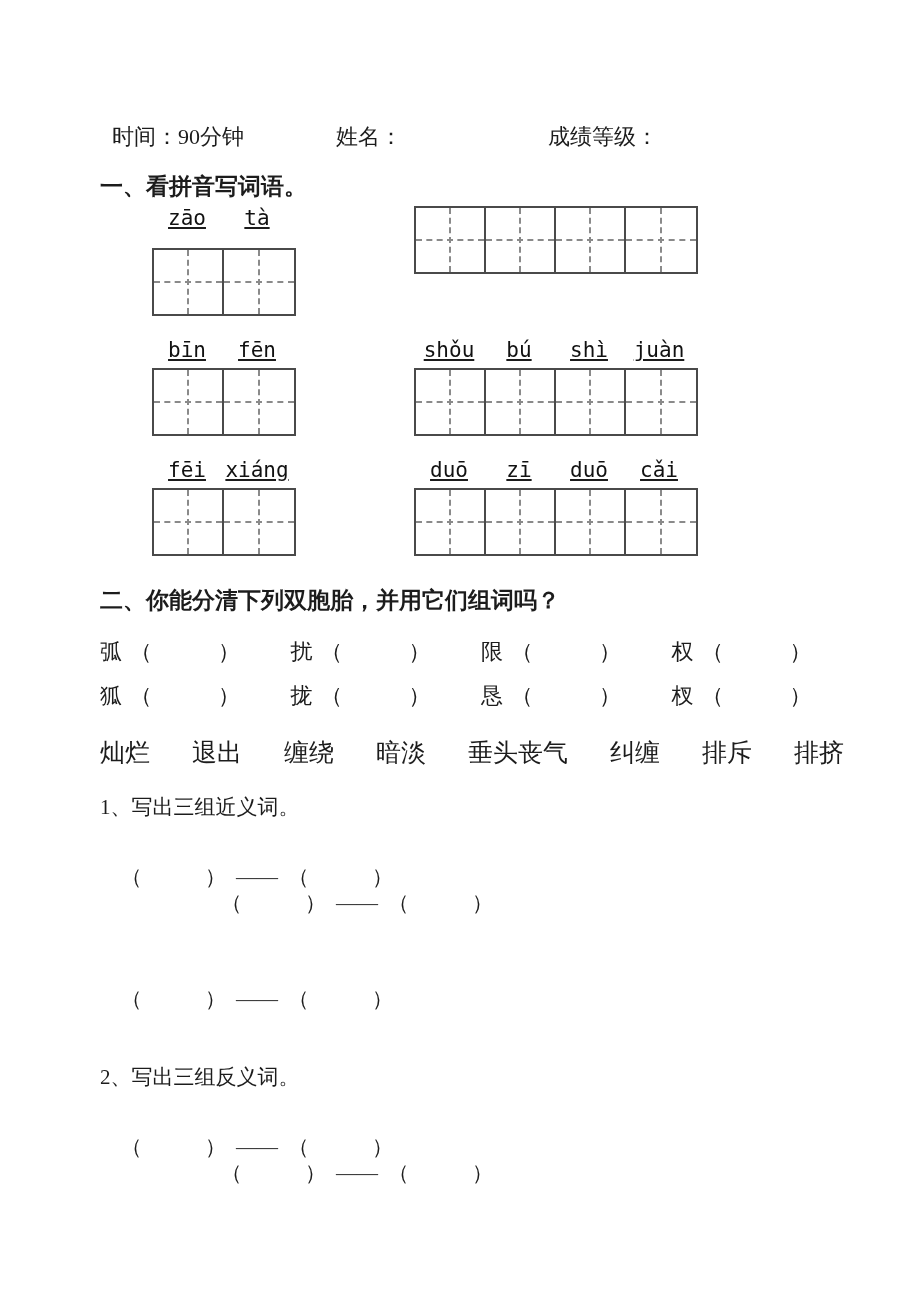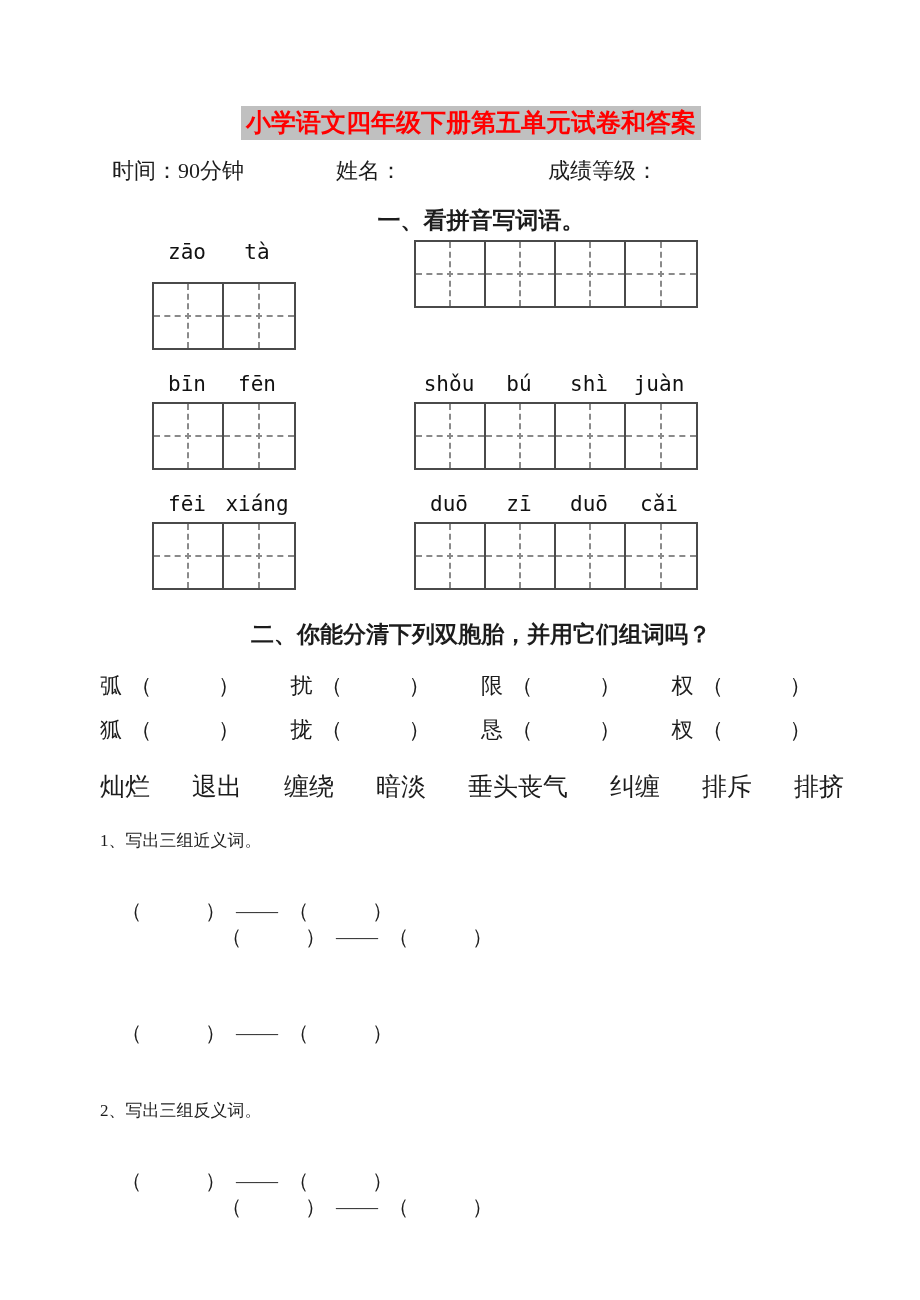--- a/index.html
+++ b/index.html
@@ -26,28 +26,28 @@
     background:#c0c0c0;
     letter-spacing:0px;
   }
   
   .info { position:relative; height:26px; margin-top:16px; font-size:22px; }
   .info span { position:absolute; top:0; white-space:nowrap; }
   .info .t { left:12px; }
   .info .n { left:236px; }
   .info .g { left:448px; }
   
-  .h { font-family:"Liberation Sans", sans-serif; font-weight:bold; font-size:23px; line-height:28px;text-align:center; }
+  .h { font-family:"Liberation Sans", sans-serif; font-weight:bold; font-size:23px; line-height:28px; }
   .h1 { margin-top:24px; }
   .h2 { margin-top:30px; }
   .h3 { margin-top:34px; }
   
   .gridrow { margin-top:22px; white-space:nowrap; }
   .gridrow.first { margin-top:6px; }
-  .group { display:inline-block; vertical-align:top; }
+  .group { display:inline-block; vertical-align:top;text-decoration:underline; }
   .group.left { margin-left:52px; }
   .group.right { margin-left:114px; }
   .pyrow { display:flex; margin-bottom:6px; }
   .gridrow.first .pyrow { margin-bottom:18px; }
   .py {
     flex:0 0 70px; text-align:center;
     font-family:"DejaVu Sans Mono", monospace;
     font-size:21px; line-height:24px; color:#111;
   }
   .grid { display:flex; border:2px solid #4a4a4a; background:#fff; }
@@ -66,35 +66,32 @@
   }
   
   .twinrow { display:flex; margin-top:16px; font-size:22px; line-height:28px; }
   .twinrow.r1 { margin-top:24px; }
   .twin-item { width:205px; display:flex; white-space:pre; }
   .twin-char { margin-right:8px; }
   
   .words { display:flex; gap:42px; font-size:25px; line-height:26px; white-space:nowrap; }
   .w1 { margin-top:30px; }
   .w2 { margin-top:14px; }
-  .sub { font-size:17px; line-height:26px; margin-top:28px; }
+  .sub { font-size:21px; line-height:26px; margin-top:28px; }
   .sub2 { margin-top:26px; }
   .pairline { margin-top:18px; font-size:21px; line-height:26px; white-space:pre; }
   .pairgroup { display:inline-block; }
   .pairgroup .dash { padding:0 10px; color:#333; }
   .pairgroup.g2 { margin-left:100px; }
 </style>
 </head>
 <body>
 
 <div class="page">
 
-  <div class="title-wrap">
-    <span class="title">小学语文四年级下册第五单元试卷和答案</span>
-  </div>
 
   <div class="info">
     <span class="t">时间：90分钟</span>
     <span class="n">姓名：</span>
     <span class="g">成绩等级：</span>
   </div>
 
   <div class="h h1">一、看拼音写词语。</div>
 
   <div class="gridrow first">

